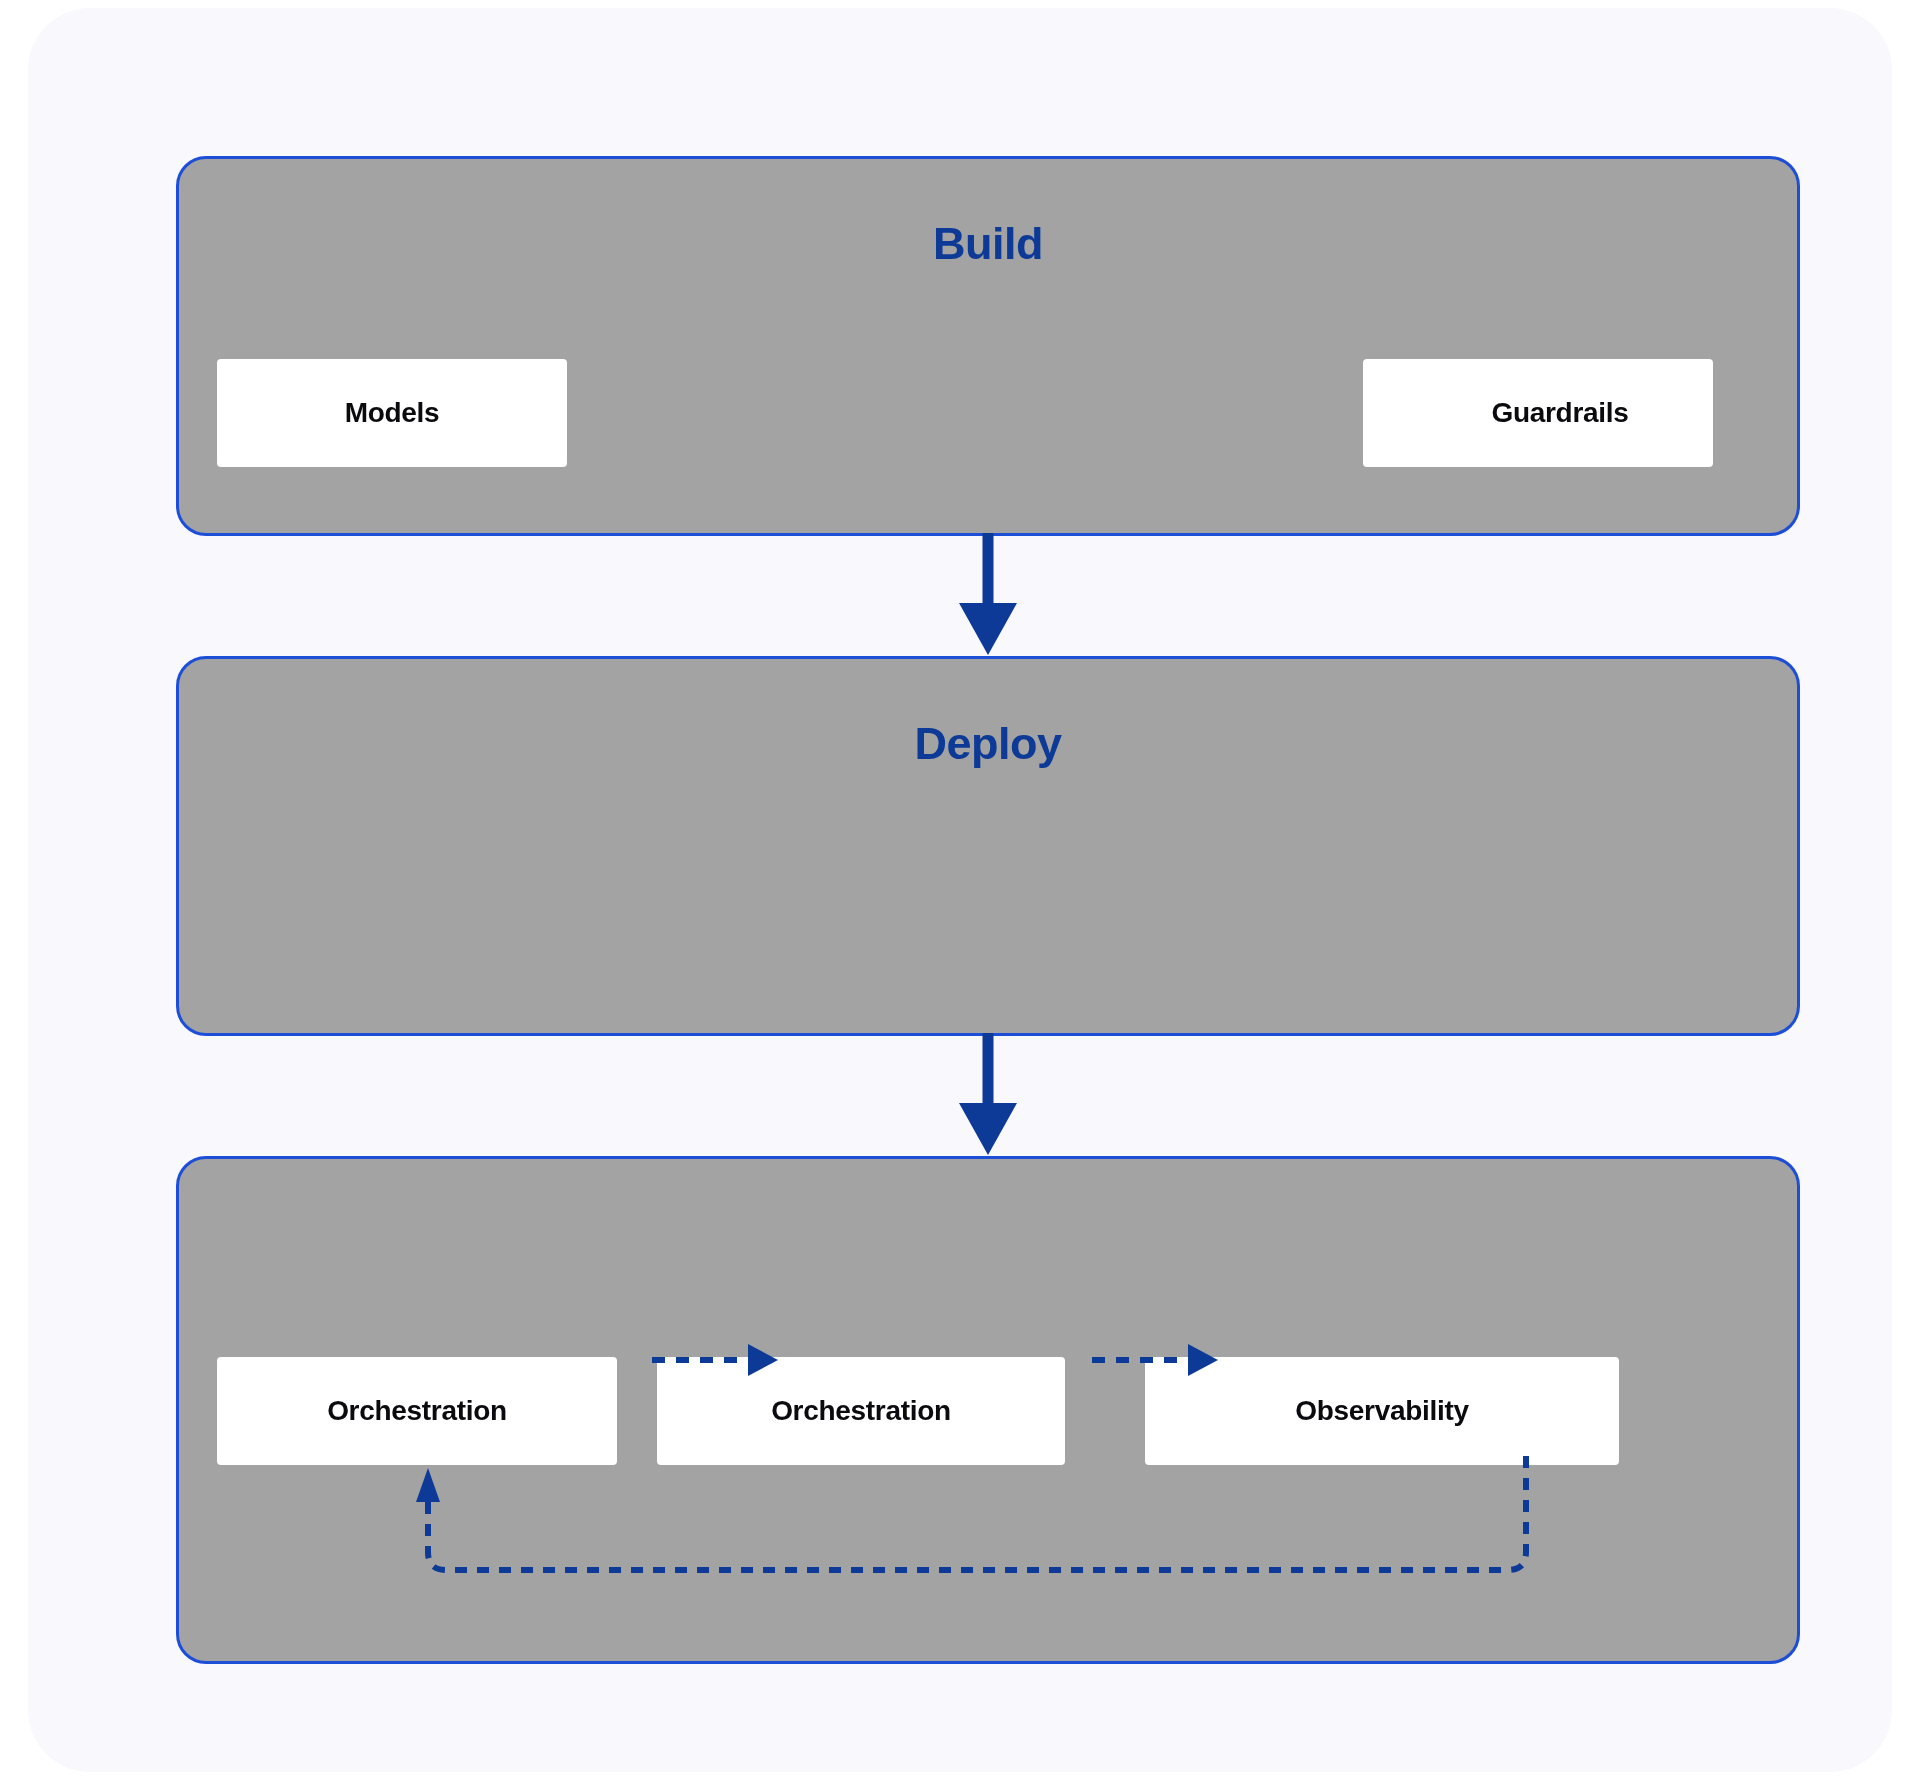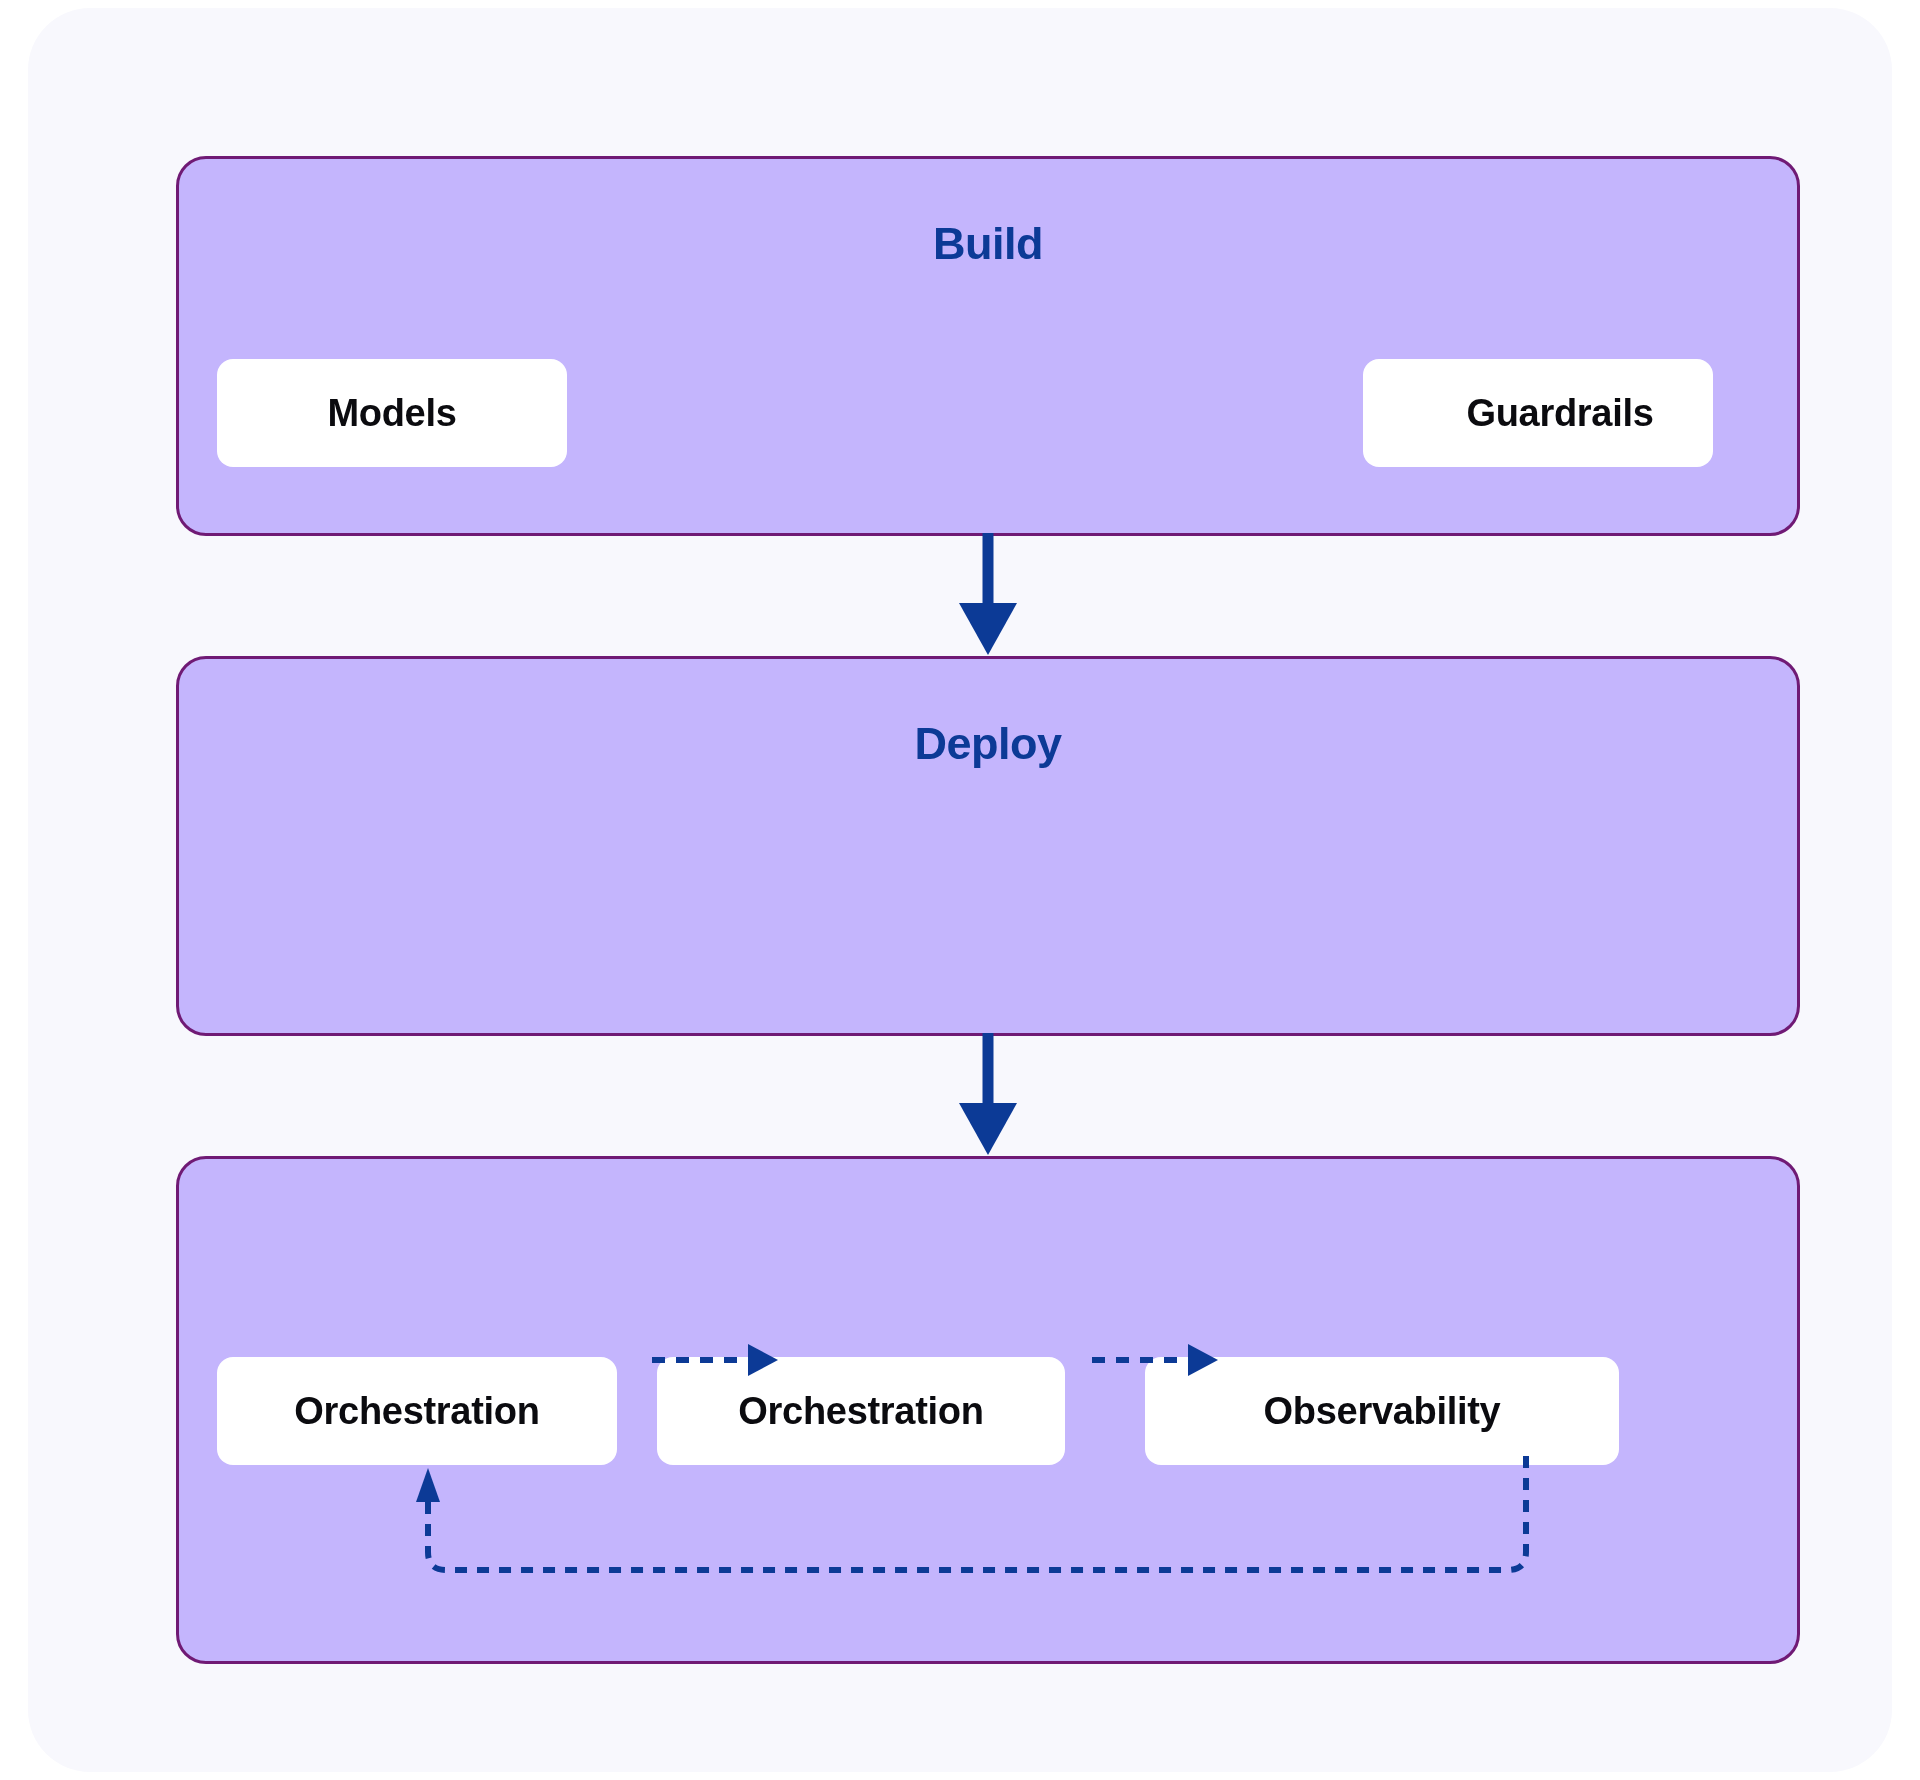--- a/index.html
+++ b/index.html
@@ -29,22 +29,22 @@
     width: 1864px;
     height: 1764px;
     background: #f8f8fd;
     border-radius: 62px;
     box-sizing: border-box;
   }
 
   
   .stage {
     position: absolute;
-    background: #c4b5fd;
-    border: 3px solid #701a75;
+    background: #a3a3a3;
+    border: 3px solid #1d4ed8;
     border-radius: 30px;
     box-sizing: border-box;
   }
 
   .stage-title {
     position: absolute;
     left: 0;
     right: 0;
     text-align: center;
     color: #0c3a96;
@@ -59,27 +59,27 @@
   #stage-optimize { left: 148px; top: 1148px; width: 1624px; height: 508px; }
 
   #stage-build  .stage-title  { top: 62px; }
   #stage-deploy .stage-title  { top: 62px; }
   #stage-optimize .stage-title{ top: 62px; }
 
   
   .card {
     position: absolute;
     background: #ffffff;
-    border-radius: 16px;
+    border-radius: 4px;
     box-sizing: border-box;
     display: flex;
     align-items: center;
     justify-content: center;
     color: #0b0b0f;
-    font-size: 38px;
+    font-size: 28px;
     font-weight: bold;
     letter-spacing: -0.3px;
   }
 
   
   .build-card { top: 200px; width: 350px; height: 108px; }
   #build-card-0 { left: 38px; }
   #build-card-1 { left: 420px; }
   #build-card-2 { left: 802px; }
   #build-card-3 { left: 1184px; padding-left: 44px; }

